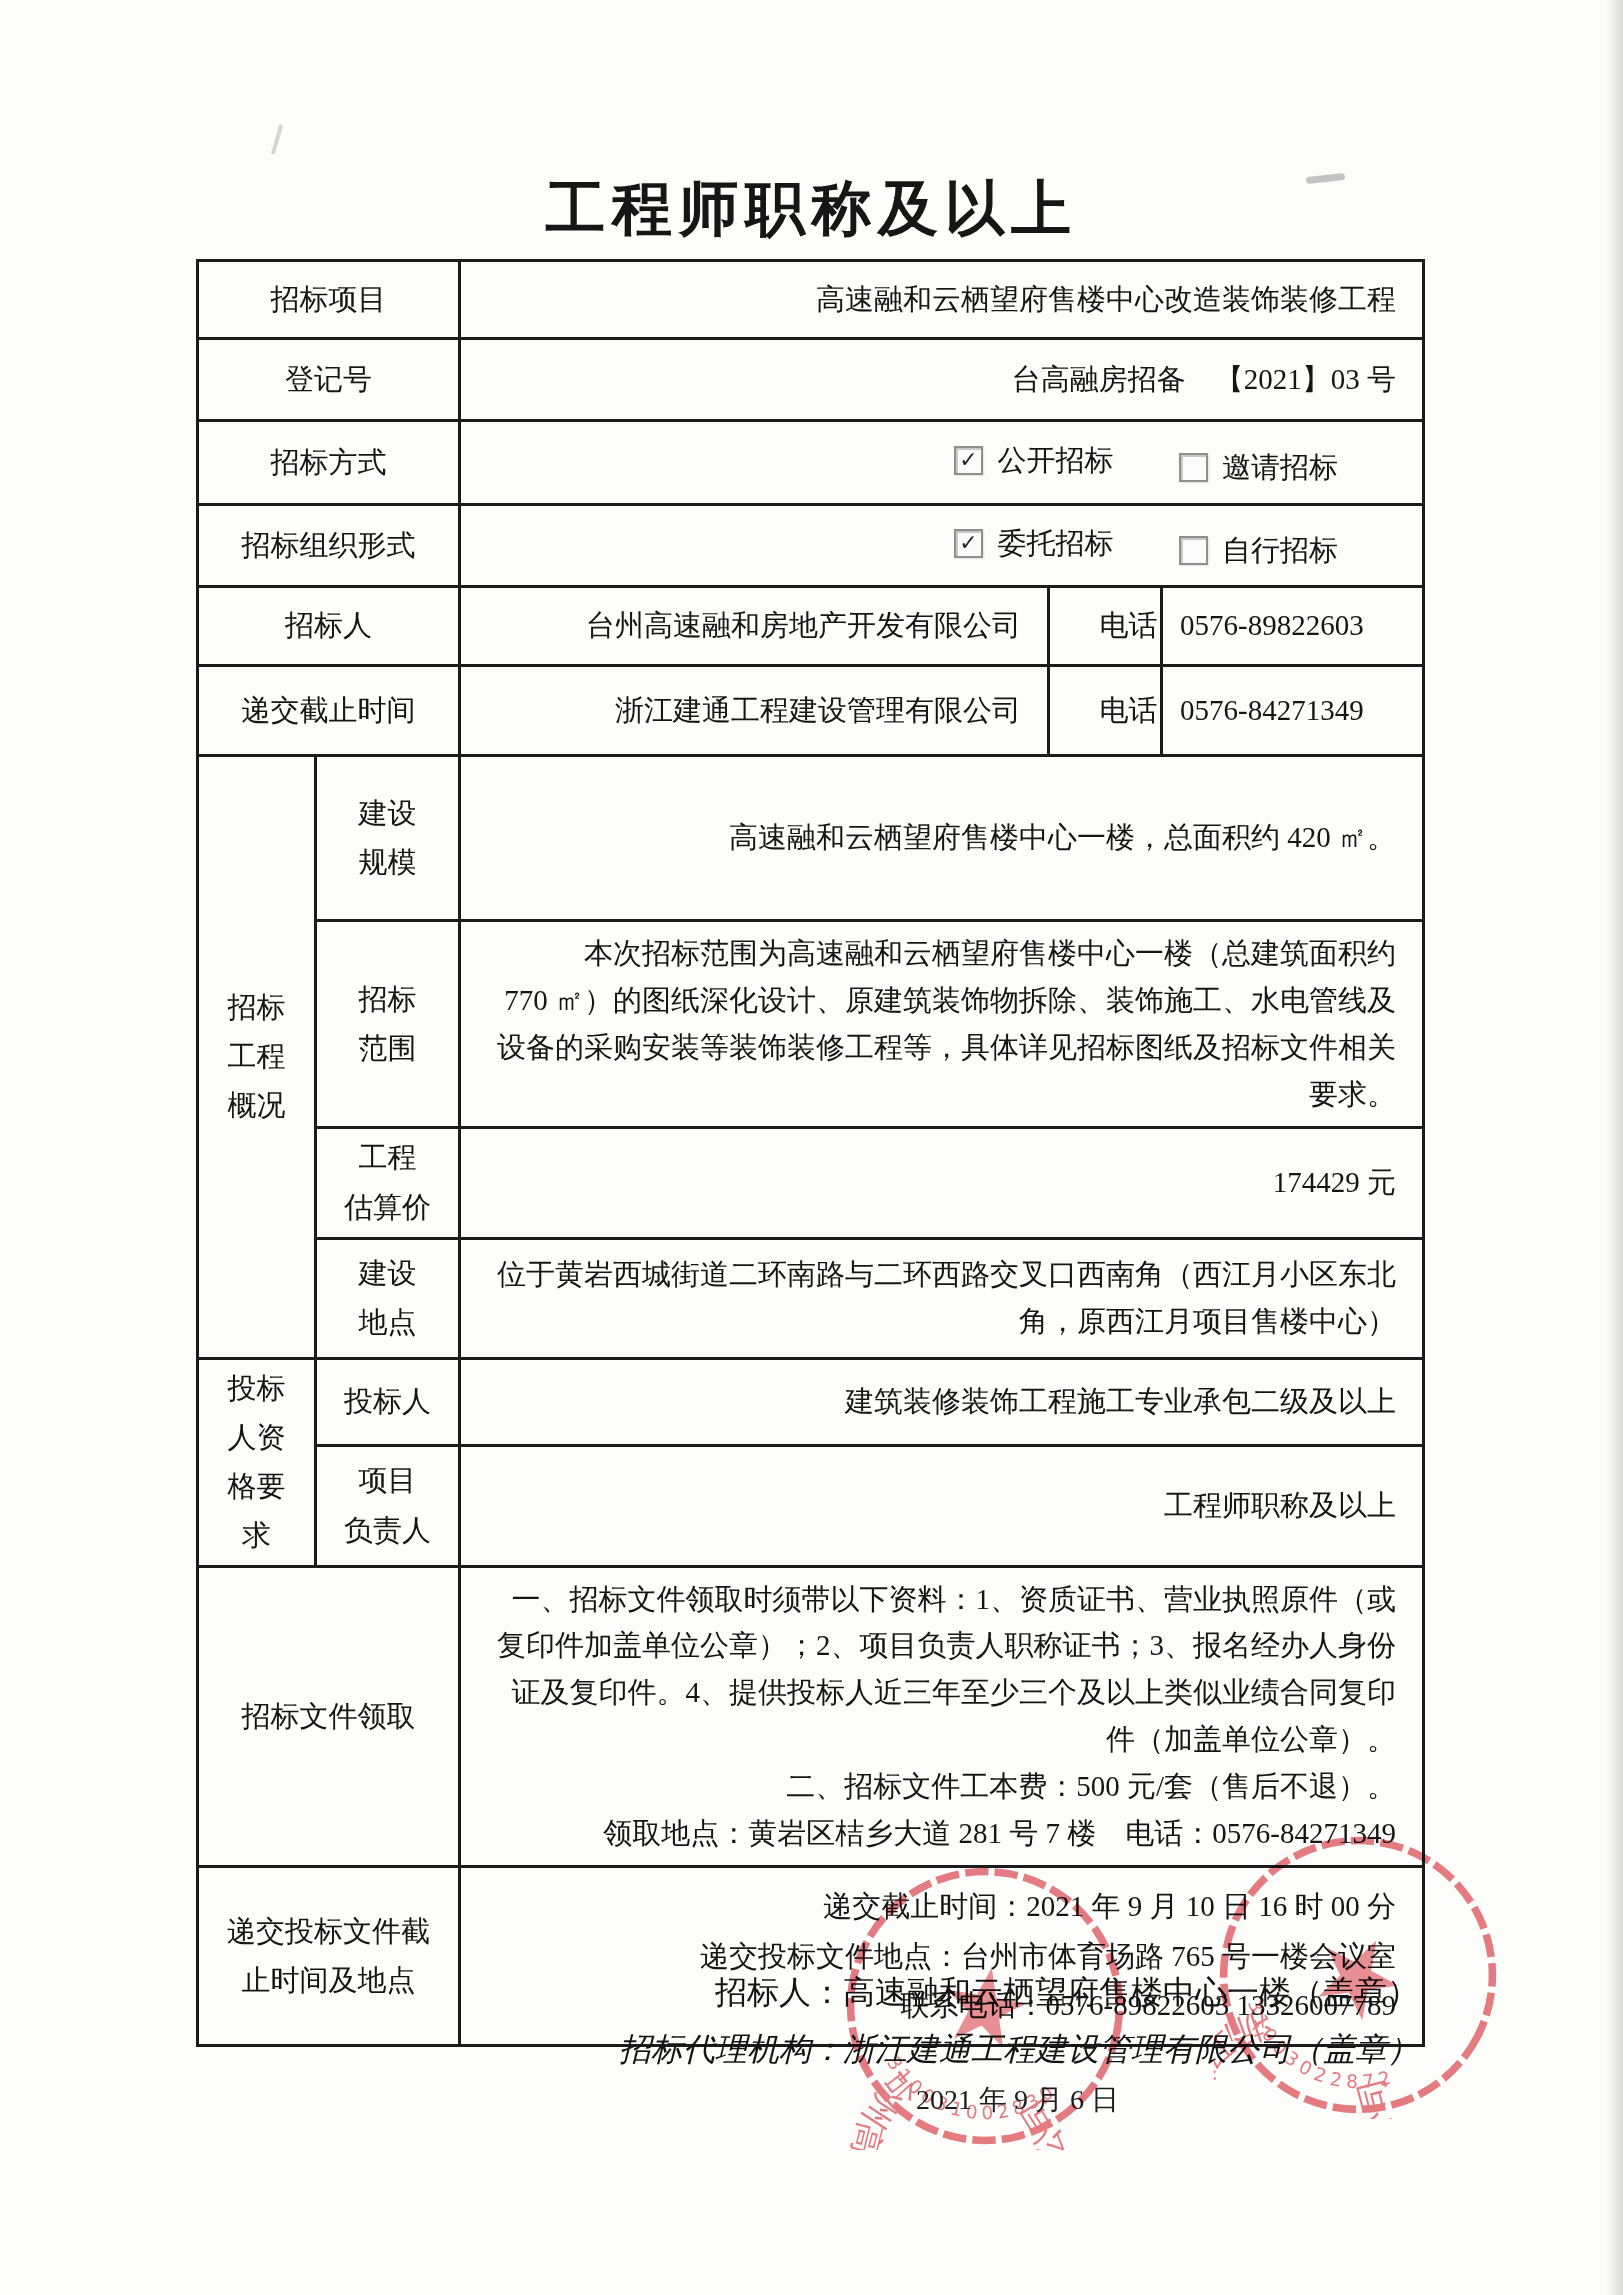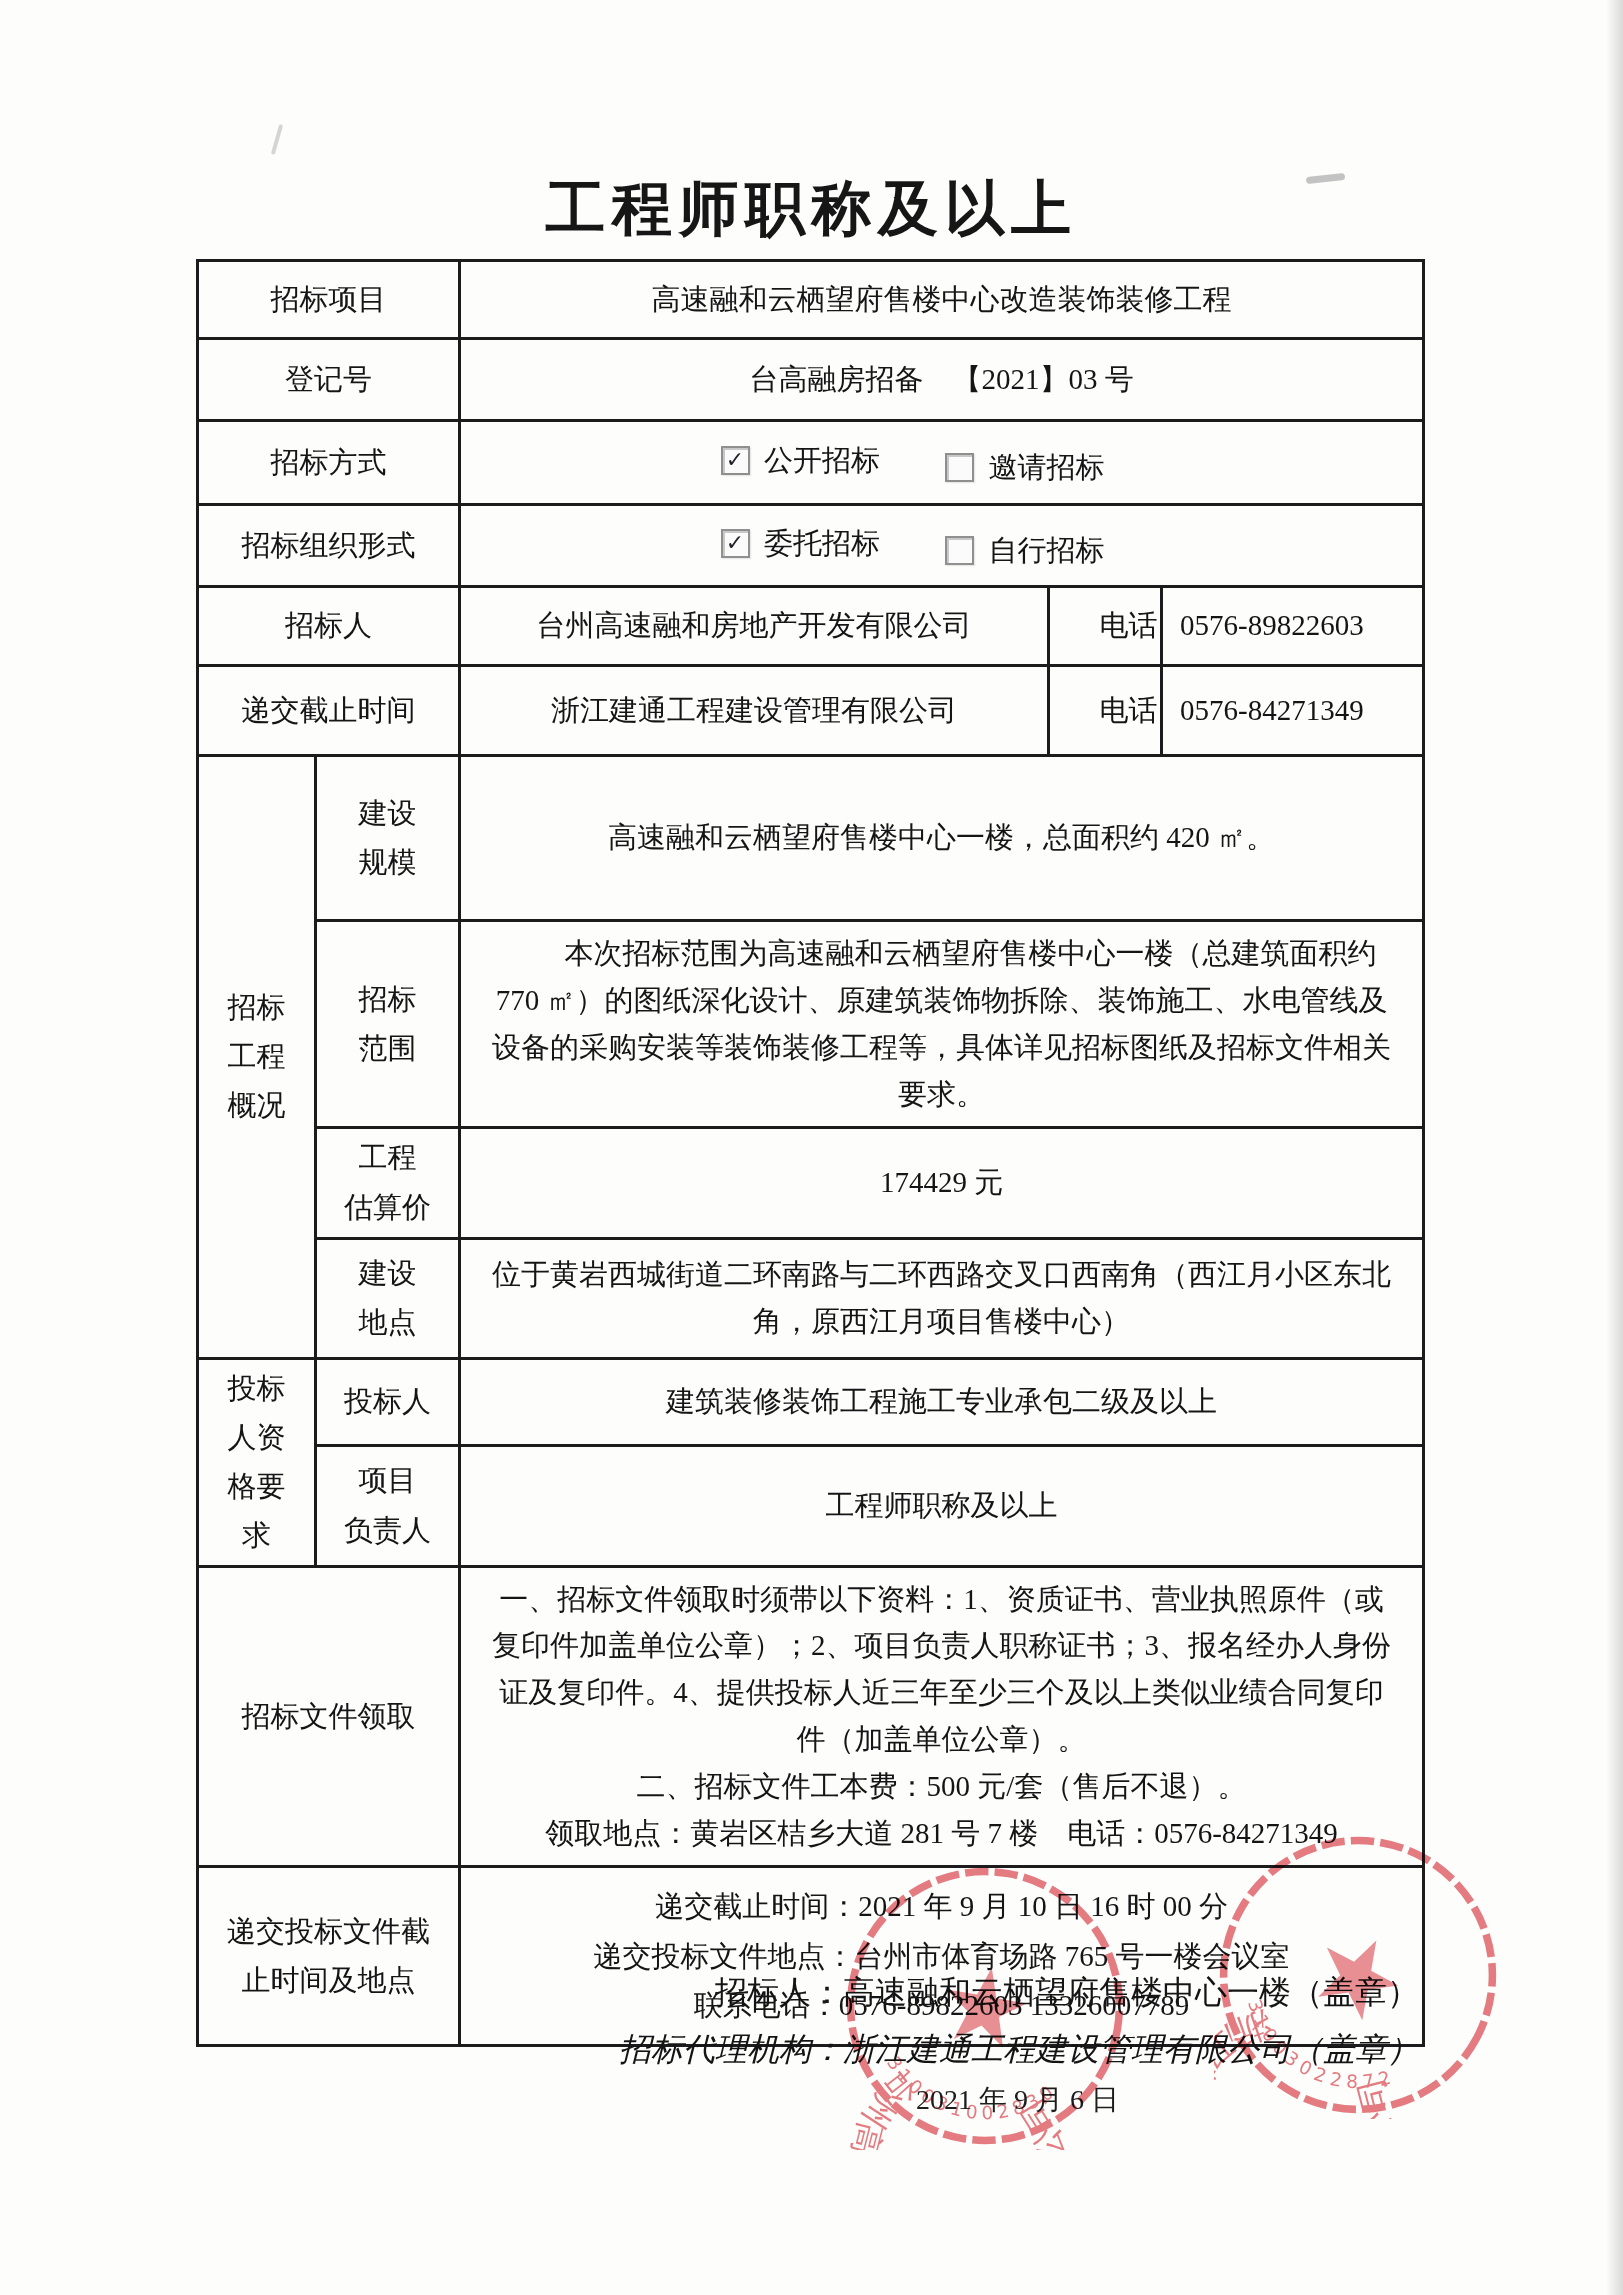--- a/index.html
+++ b/index.html
@@ -23,21 +23,21 @@
     font-size:60px;font-weight:bold;letter-spacing:6.5px;color:#161616;
   }
 
   table.doc{
     position:absolute;left:196px;top:259px;width:1225px;
     border-collapse:collapse;table-layout:fixed;
     font-size:29px;line-height:1.7;color:#151515;
   }
   table.doc td{border:3.3px solid #1c1c1c;vertical-align:middle;overflow:hidden;margin-top:43px;}
   td.lbl{text-align:center;padding:3.9px 5.2px;}
-  td.val{text-align:center;padding:7.9px 26px;}
+  td.val{text-align:right;padding:7.9px 26px;}
   .pre{white-space:pre-line;}
   td.grp{text-align:center;padding:3.9px 2.6px;}
   .indent{text-indent:2em;}
   td.phone-lbl{text-align:right;padding:3.9px 2.6px;}
   td.phone-val{padding:3.9px 3.9px 3.9px 17px;white-space:nowrap;}
   .cellline{margin:0;padding:0;}
   td.tight{line-height:1.62;}
 
   
   .opt{display:inline-flex;align-items:center;margin-right:58px;}

